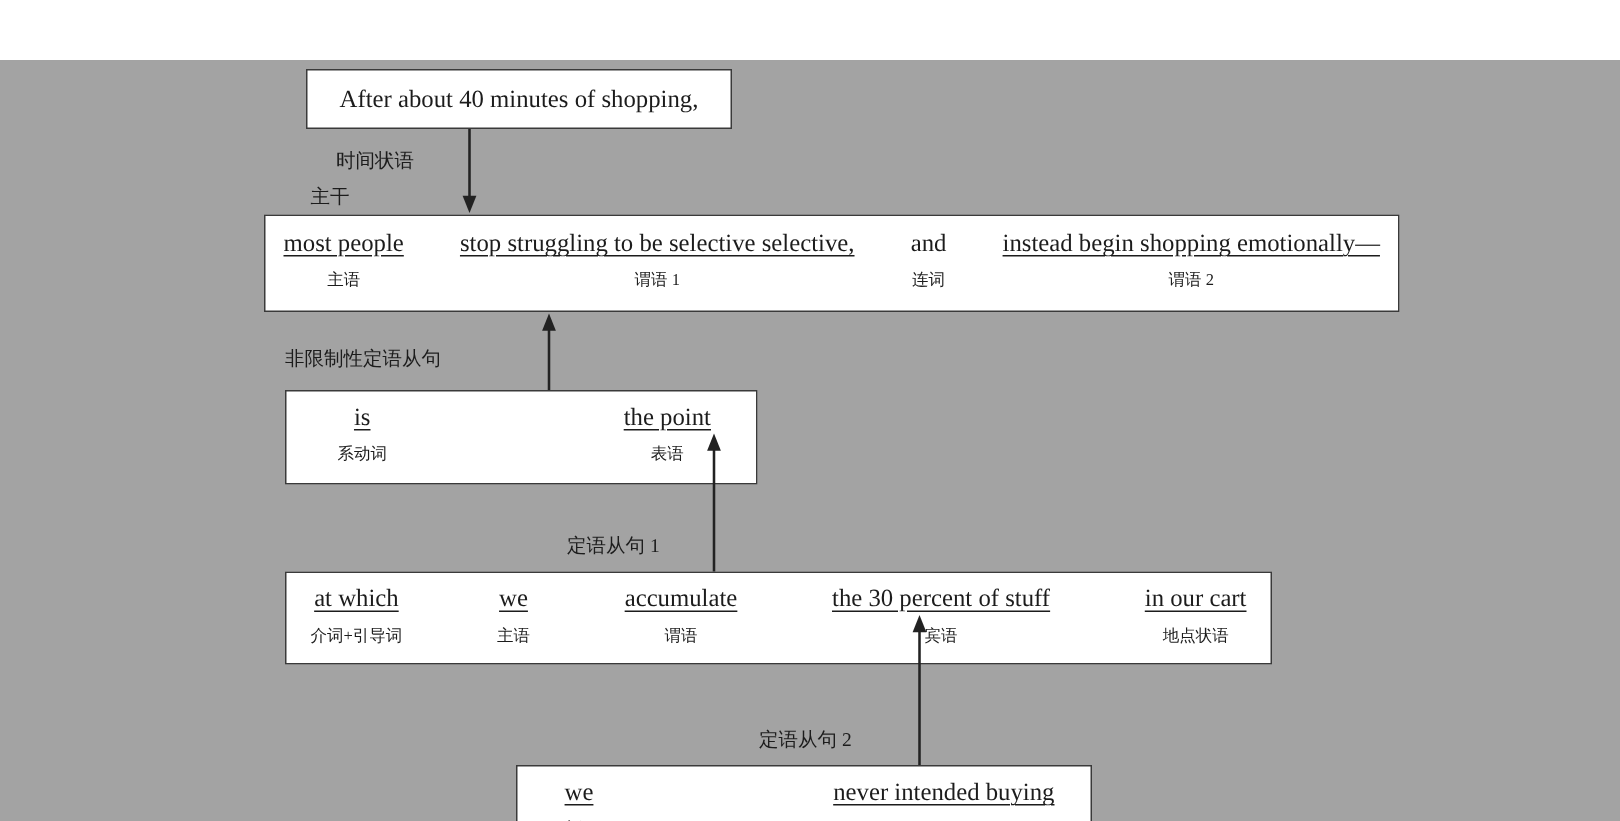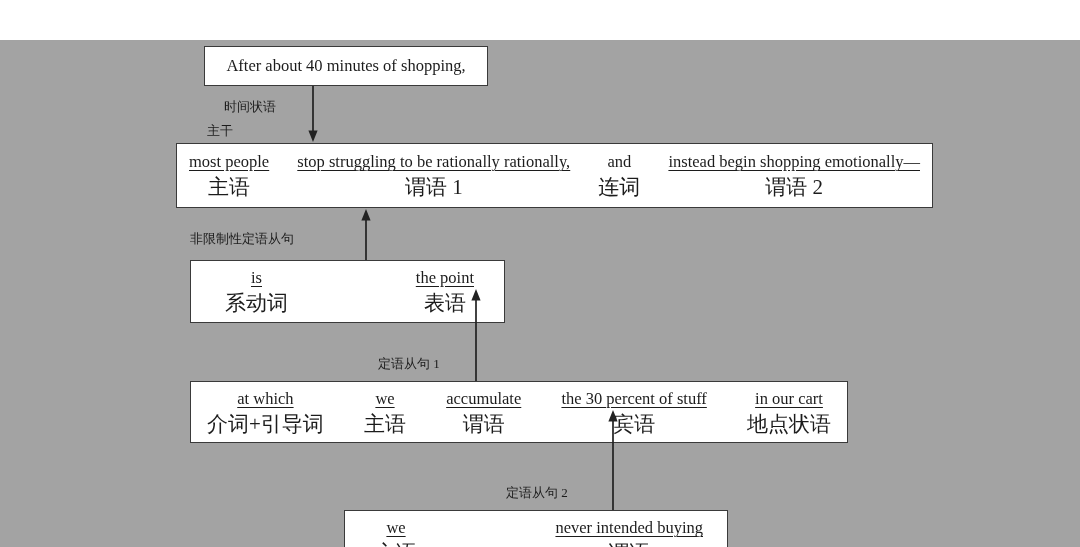--- a/index.html
+++ b/index.html
@@ -8,21 +8,21 @@
     font-family:Liberation Serif, serif;color:#1c1c1c;overflow:hidden;margin-top:40px;
   }
   .box{
     position:absolute;border:1.6px solid #3a3a3a;background:#ffffff;
     box-sizing:border-box;display:flex;justify-content:space-between;align-items:flex-start;
   }
   .center-box{justify-content:center;align-items:center;}
   .seg{display:flex;flex-direction:column;align-items:center;}
   .en{font-size:16.5px;line-height:26px;white-space:nowrap;}
   .u{text-decoration:underline;text-decoration-thickness:1px;text-underline-offset:3px;}
-  .cn{font-size:21px;line-height:24px;white-space:nowrap;}
+  .cn{font-size:11px;line-height:24px;white-space:nowrap;}
   .flabel{position:absolute;font-size:13px;line-height:19px;white-space:nowrap;}
   svg.arrows{position:absolute;left:0;top:0;pointer-events:none;z-index:5;}
 </style>
 </head>
 <body>
 
 <div class="canvas">
 
   <svg class="arrows" width="1080" height="547" viewBox="0 0 1080 547">
     <g stroke="#222222" fill="#222222">
@@ -50,21 +50,21 @@
   <div class="flabel" style="left:224px;top:57px;">时间状语</div>
 
   <div class="flabel" style="left:207px;top:81px;">主干</div>
 
   <div class="box" style="left:176px;top:103px;width:757px;height:65px;padding:5px 12px 0 12px;">
     <div class="seg">
       <span class="en u">most people</span>
       <span class="cn">主语</span>
     </div>
     <div class="seg">
-      <span class="en u">stop struggling to be rationally rationally,</span>
+      <span class="en u">stop struggling to be selective selective,</span>
       <span class="cn">谓语 1</span>
     </div>
     <div class="seg">
       <span class="en">and</span>
       <span class="cn">连词</span>
     </div>
     <div class="seg">
       <span class="en u">instead begin shopping emotionally—</span>
       <span class="cn">谓语 2</span>
     </div>

